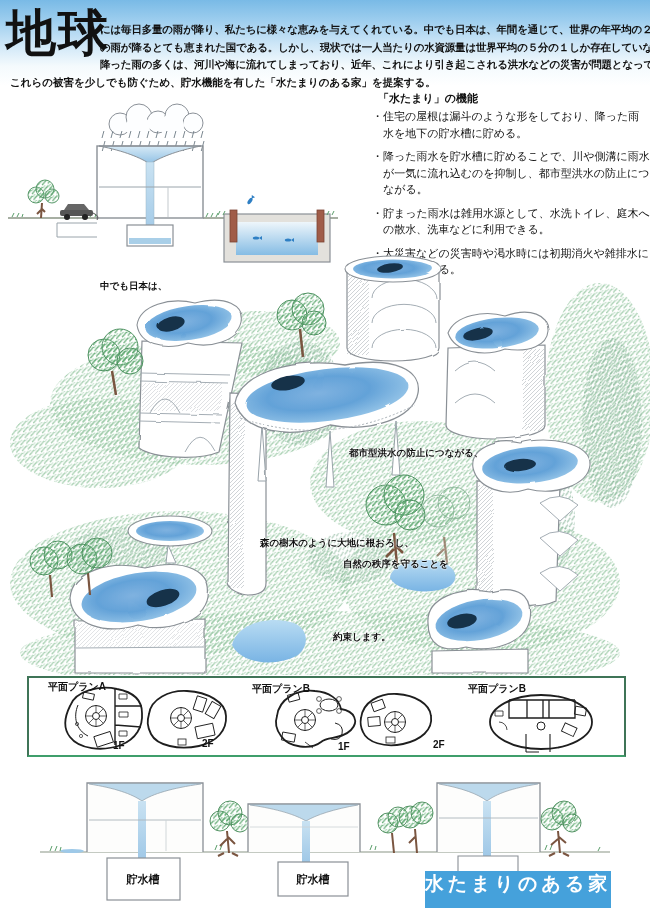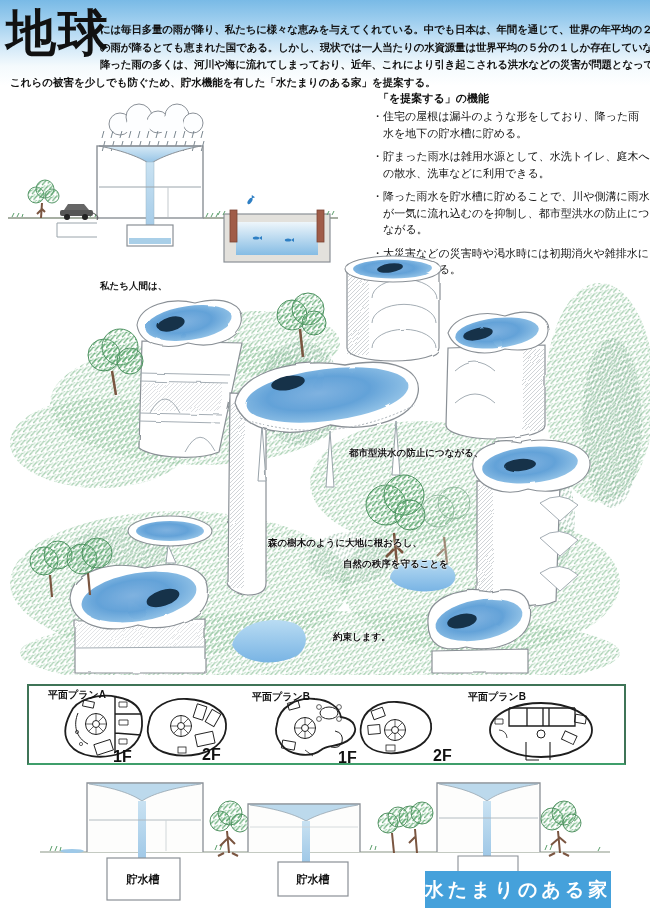--- a/index.html
+++ b/index.html
@@ -18,49 +18,49 @@
   }
   .intro{left:100px;top:21px;width:552px;font-size:10.5px;font-weight:bold;
     line-height:17.5px;letter-spacing:-0.2px;white-space:nowrap;}
   .proposal{left:10px;top:76px;font-size:10.5px;font-weight:bold;letter-spacing:0;text-align:center;}
   .fn-head{left:378px;top:91px;font-size:11px;font-weight:bold;}
   .fn-list{left:372px;top:108px;width:278px;font-size:11px;font-weight:normal;line-height:16.5px;}
   .fn-list .bullet{margin-bottom:7px;padding-left:11px;text-indent:-11px;}
   .anno{font-size:9.5px;font-weight:bold;white-space:nowrap;text-shadow:0 0 2px #fff,0 0 2px #fff;}
   .plans-panel{
     left:27px;top:676px;width:599px;height:81px;box-sizing:border-box;
-    border:2px solid #3f7457;border-bottom-color:#3f9e6b;background:rgba(255,255,255,0.65);margin-top:8px;
+    border:2px solid #3f7457;border-bottom-color:#3f9e6b;background:rgba(255,255,255,0.65);
   }
   .plan-label{position:absolute;font-size:10px;font-weight:bold;}
-  .floor-label{position:absolute;font-size:16px;font-weight:bold;}
+  .floor-label{position:absolute;font-size:10px;font-weight:bold;}
   .banner{
     left:425px;top:871px;width:186px;height:37px;background:#45a1db;
-    display:flex;align-items:center;justify-content:center;
+    display:flex;align-items:flex-start;justify-content:center;
     color:#fff;font-size:19px;font-weight:600;letter-spacing:4px;white-space:nowrap;
   }
   svg{display:block;}
 </style>
 </head>
 <body>
 
 <div class="page">
 
   <div class="abs lead">地球</div>
   <div class="abs intro">
     <div>には毎日多量の雨が降り、私たちに様々な恵みを与えてくれている。中でも日本は、年間を通じて、世界の年平均の２倍も</div>
     <div>の雨が降るとても恵まれた国である。しかし、現状では一人当たりの水資源量は世界平均の５分の１しか存在していない。</div>
     <div>降った雨の多くは、河川や海に流れてしまっており、近年、これにより引き起こされる洪水などの災害が問題となっている。</div>
   </div>
   <div class="abs proposal">これらの被害を少しでも防ぐため、貯水機能を有した「水たまりのある家」を提案する。</div>
 
-  <div class="abs fn-head">「を提案する」の機能</div>
+  <div class="abs fn-head">「水たまり」の機能</div>
   <div class="abs fn-list">
     <div class="bullet">・住宅の屋根は漏斗のような形をしており、降った雨水を地下の貯水槽に貯める。</div>
+    <div class="bullet">・降った雨水を貯水槽に貯めることで、川や側溝に雨水が一気に流れ込むのを抑制し、都市型洪水の防止につながる。</div>
     <div class="bullet">・貯まった雨水は雑用水源として、水洗トイレ、庭木への散水、洗車などに利用できる。</div>
-    <div class="bullet">・降った雨水を貯水槽に貯めることで、川や側溝に雨水が一気に流れ込むのを抑制し、都市型洪水の防止につながる。</div>
     <div class="bullet">・大災害などの災害時や渇水時には初期消火や雑排水にも利用できる。</div>
   </div>
 
   <svg class="abs" style="left:0;top:98px" width="340" height="175" viewBox="0 0 340 175">
     <defs>
       <pattern id="rainP" width="9" height="14" patternUnits="userSpaceOnUse">
         <path d="M6,1 L3,12" stroke="#7b8790" stroke-width="1"></path>
       </pattern>
       <linearGradient id="funnelG" x1="0" y1="0" x2="0" y2="1">
         <stop offset="0" stop-color="#d7eaf6"></stop>
@@ -294,23 +294,23 @@
           <circle cx="58" cy="302" r="14" fill="url(#scrib)" stroke="#4d9160"></circle>
         </g>
       <g>
           <path d="M88,320 L90,342" stroke="#7a5540" stroke-width="2.2" fill="none"></path>
         <circle cx="82" cy="306" r="15" fill="url(#scrib)" stroke="#4d9160"></circle>
           <circle cx="97" cy="300" r="15" fill="url(#scrib)" stroke="#4d9160"></circle>
         </g>
     </g>
   </svg>
 
-  <div class="abs anno" style="left:100px;top:280px">私たち人間は、</div>
+  <div class="abs anno" style="left:100px;top:280px">中でも日本は、</div>
   <div class="abs anno" style="left:349px;top:447px">都市型洪水の防止につながる、</div>
-  <div class="abs anno" style="left:268px;top:537px">森の樹木のように大地に根おろし、</div>
+  <div class="abs anno" style="left:260px;top:537px">森の樹木のように大地に根おろし、</div>
   <div class="abs anno" style="left:343px;top:558px">自然の秩序を守ることを</div>
   <div class="abs anno" style="left:333px;top:631px">約束します。</div>
 
   <div class="abs plans-panel">
     <div class="plan-label" style="left:19px;top:2px">平面プランA</div>
     <div class="plan-label" style="left:223px;top:4px">平面プランB</div>
     <div class="plan-label" style="left:439px;top:4px">平面プランB</div>
     <div class="floor-label" style="left:84px;top:62px">1F</div>
     <div class="floor-label" style="left:173px;top:60px">2F</div>
     <div class="floor-label" style="left:309px;top:63px">1F</div>

